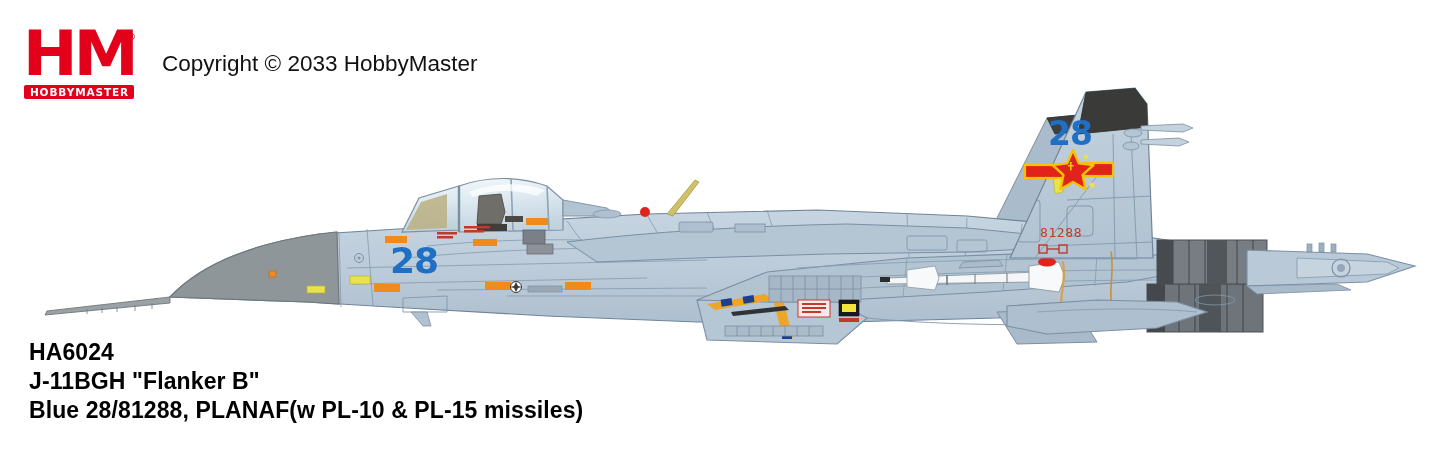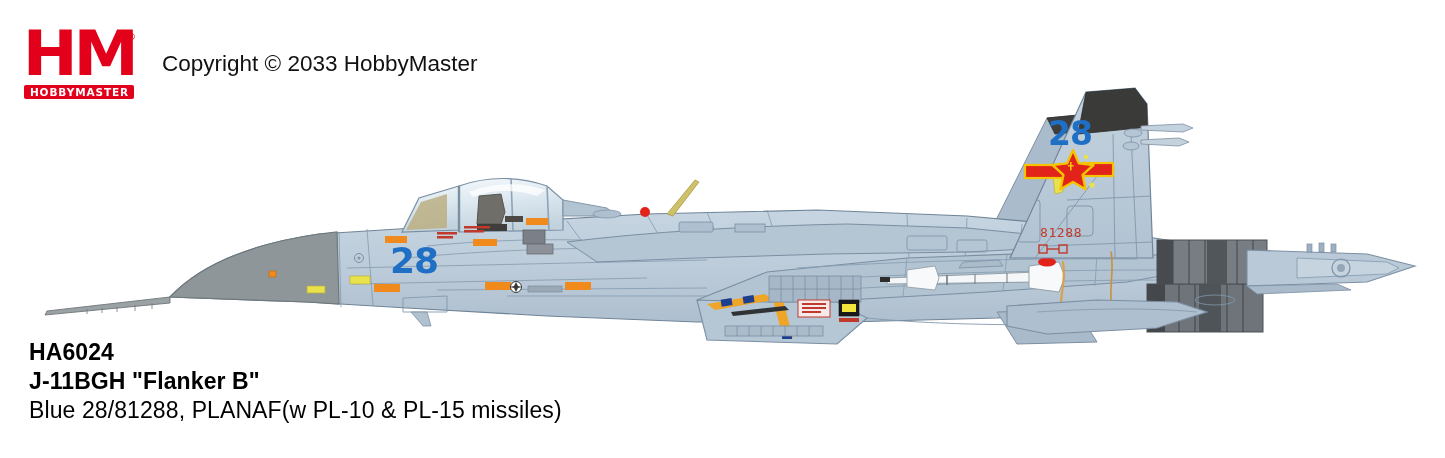--- a/index.html
+++ b/index.html
@@ -42,21 +42,21 @@
     font-size:22.5px;color:#111111;
     font-family:"Liberation Sans", sans-serif;
     white-space:nowrap;
   }
 
   
   #caption{position:absolute;left:29px;top:338px;color:#000000;}
   .cap-line{white-space:nowrap;}
   .cap-sku{font-size:23px;font-weight:bold;line-height:1.27;letter-spacing:0.1px;}
   .cap-type{font-size:23px;font-weight:bold;line-height:1.27;letter-spacing:0.1px;}
-  .cap-desc{font-size:23px;font-weight:normal;line-height:1.3;letter-spacing:0.1px;}
+  .cap-desc{font-size:23px;font-weight:bold;line-height:1.3;letter-spacing:0.1px;}
 
   
   #artwork{position:absolute;left:7px;top:0;width:1445px;height:458px;}
   #artwork svg{display:block;}
 </style>
 </head>
 <body>
 
 <div id="page">
 

